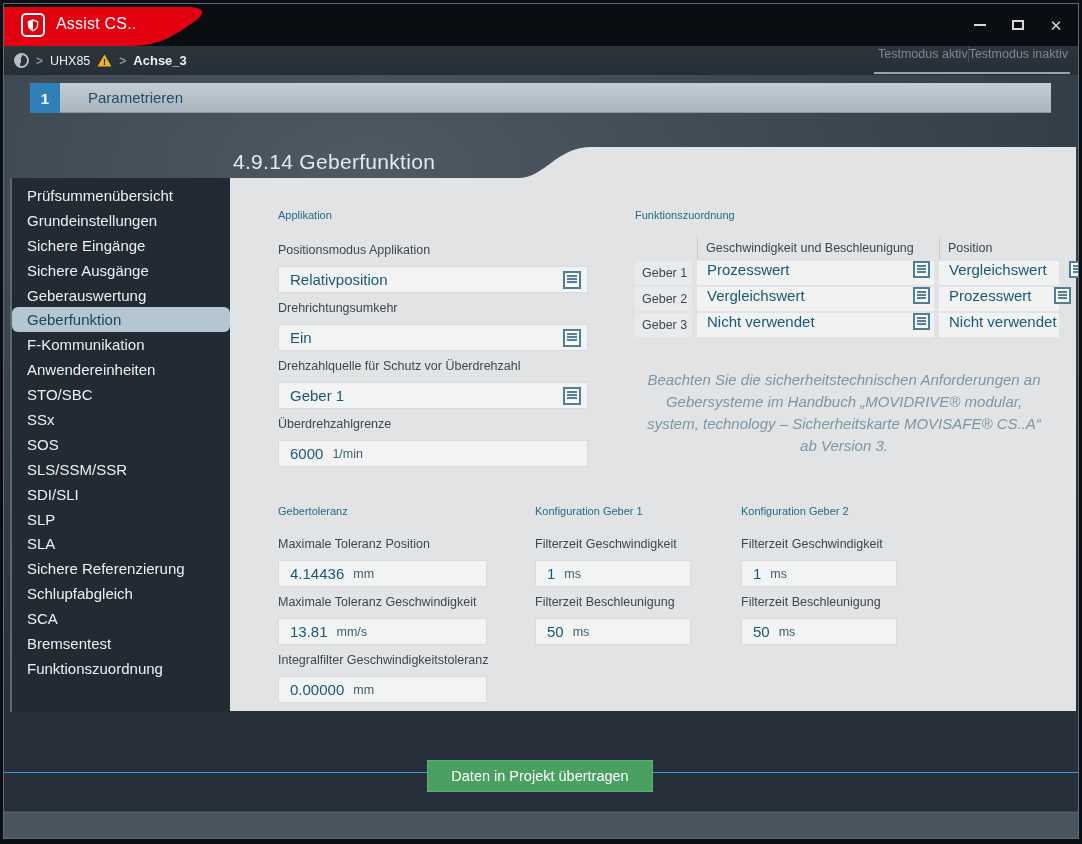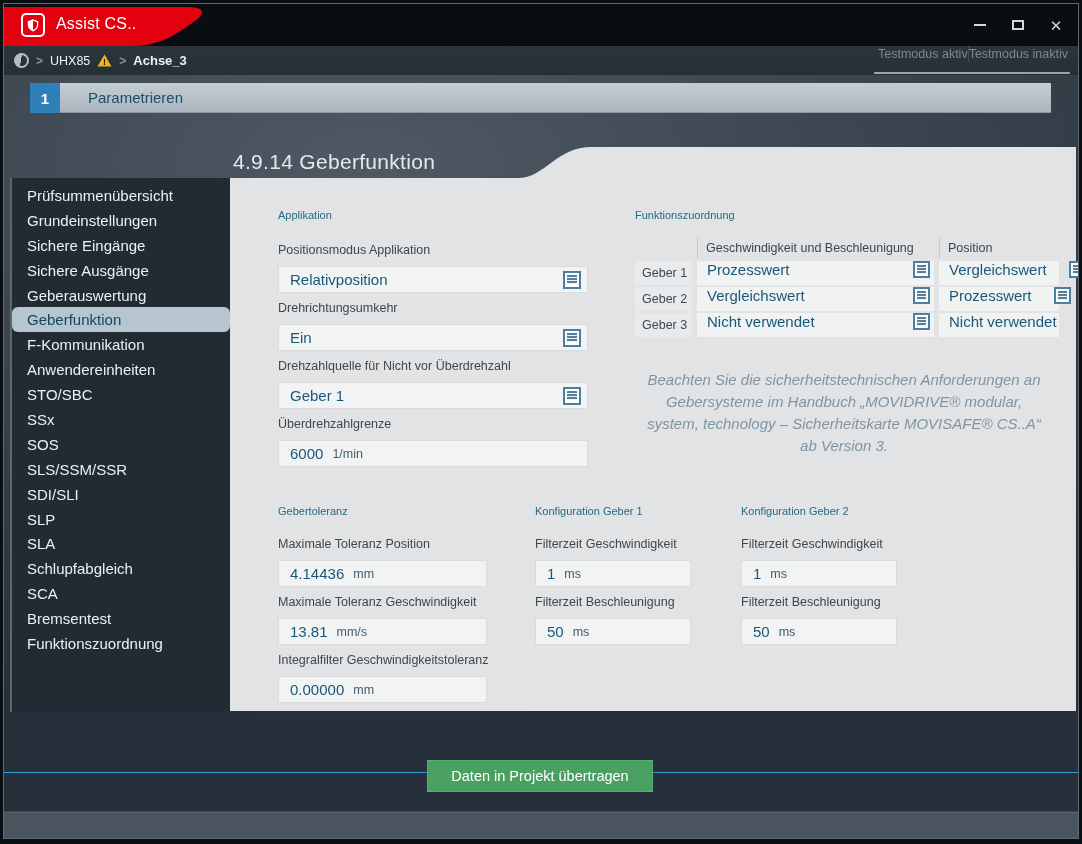--- a/index.html
+++ b/index.html
@@ -145,20 +145,21 @@
       <div class="side-item selected">Geberfunktion</div>
       <div class="side-item">F-Kommunikation</div>
       <div class="side-item">Anwendereinheiten</div>
       <div class="side-item">STO/SBC</div>
       <div class="side-item">SSx</div>
       <div class="side-item">SOS</div>
       <div class="side-item">SLS/SSM/SSR</div>
       <div class="side-item">SDI/SLI</div>
       <div class="side-item">SLP</div>
       <div class="side-item">SLA</div>
+      <div class="side-item">Sichere Referenzierung</div>
       <div class="side-item">Schlupfabgleich</div>
       <div class="side-item">SCA</div>
       <div class="side-item">Bremsentest</div>
       <div class="side-item">Funktionszuordnung</div>
     </div>
 
     <div class="panel"></div>
 
     <div class="panel-content">
       <div class="page-title">4.9.14 Geberfunktion</div>
@@ -177,21 +178,21 @@
         <div class="group">
           <div class="flabel">Drehrichtungsumkehr</div>
           <div class="field">
             <span class="fval">Ein</span>
             <span class="ddicon">
                 <i></i>
               </span>
           </div>
         </div>
         <div class="group">
-          <div class="flabel">Drehzahlquelle für Nicht vor Überdrehzahl</div>
+          <div class="flabel">Drehzahlquelle für Schutz vor Überdrehzahl</div>
           <div class="field">
             <span class="fval">Geber 1</span>
             <span class="ddicon">
                 <i></i>
               </span>
           </div>
         </div>
         <div class="group">
           <div class="flabel">Überdrehzahlgrenze</div>
           <div class="field">

